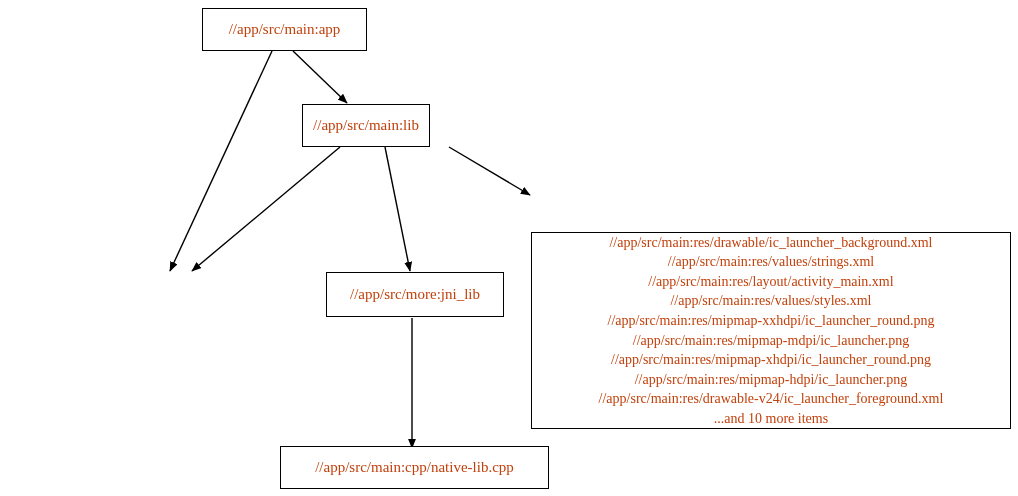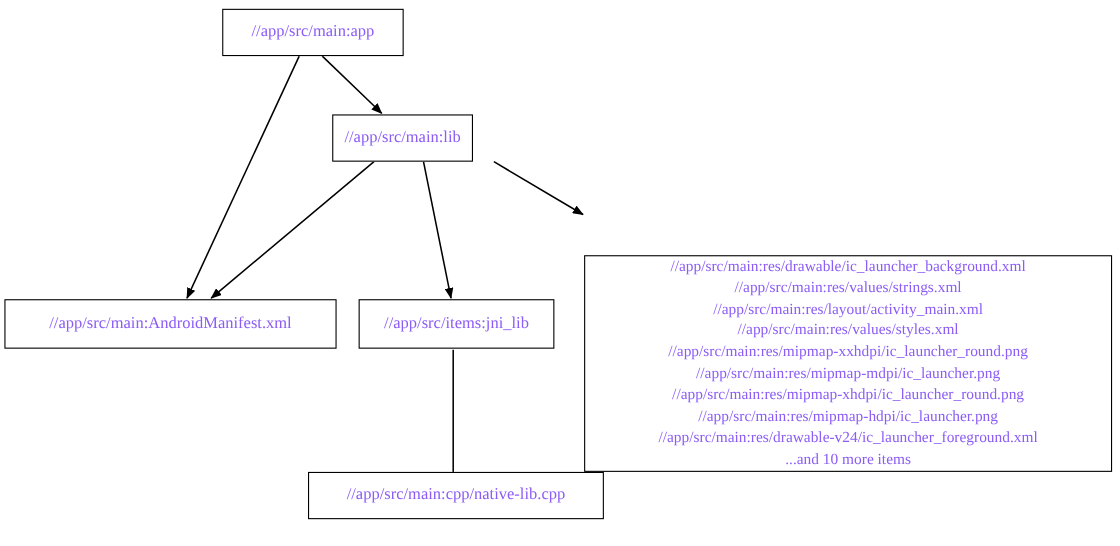--- a/index.html
+++ b/index.html
@@ -26,21 +26,21 @@
   }
   .node {
     position: absolute;
     box-sizing: border-box;
     border: 1px solid #000000;
     background: #ffffff;
     display: flex;
     align-items: center;
     justify-content: center;
     text-align: center;
-    color: #8b5cf6;
+    color: #c2410c;
     font-size: 15px;
     line-height: 19.5px;
     white-space: pre;
     z-index: 2;
   }
   .node.multiline {
     font-size: 14px;
     line-height: 19.6px;
     padding: 4px 6px;
   }
@@ -71,29 +71,26 @@
   </svg>
 
   <div class="node" style="left: 202px; top: 8px; width: 165px; height: 43px;">
     <span class="node-label">//app/src/main:app</span>
   </div>
 
   <div class="node" style="left: 302px; top: 104px; width: 128px; height: 43px;">
     <span class="node-label">//app/src/main:lib</span>
   </div>
 
-  <div class="node" style="left: 4px; top: 272px; width: 302px; height: 45px;">
-    <span class="node-label">//app/src/main:AndroidManifest.xml</span>
+
+  <div class="node" style="left: 326px; top: 272px; width: 178px; height: 45px;">
+    <span class="node-label">//app/src/more:jni_lib</span>
   </div>
 
-  <div class="node" style="left: 326px; top: 272px; width: 178px; height: 45px;">
-    <span class="node-label">//app/src/items:jni_lib</span>
-  </div>
-
-  <div class="node" style="left: 280px; top: 429px; width: 269px; height: 43px;">
+  <div class="node" style="left: 280px; top: 446px; width: 269px; height: 43px;">
     <span class="node-label">//app/src/main:cpp/native-lib.cpp</span>
   </div>
 
   <div class="node multiline" style="left: 531px; top: 196px; width: 480px; height: 197px; margin-top: 36px;">
     <span class="node-label">//app/src/main:res/drawable/ic_launcher_background.xml
 //app/src/main:res/values/strings.xml
 //app/src/main:res/layout/activity_main.xml
 //app/src/main:res/values/styles.xml
 //app/src/main:res/mipmap-xxhdpi/ic_launcher_round.png
 //app/src/main:res/mipmap-mdpi/ic_launcher.png

